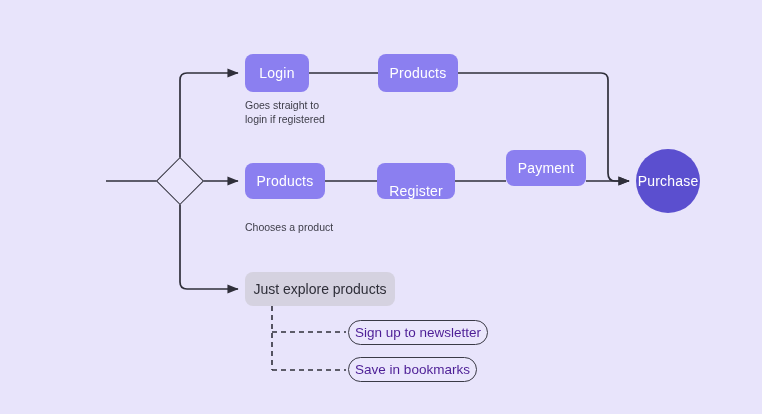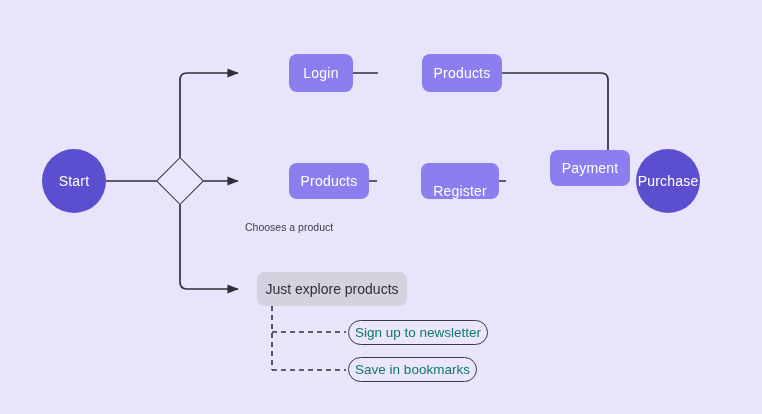--- a/index.html
+++ b/index.html
@@ -36,39 +36,37 @@
     box-sizing: border-box;
     text-align: center;
     line-height: 1.15;
   }
   .node-process {
     background: #8b7ff0;
     color: #ffffff;
     border-radius: 8px;
     font-size: 14px;
     letter-spacing: 0.2px;
-    margin-left: 44px;
   }
   .node-terminal {
     background: #5b4fcf;
     color: #ffffff;
     border-radius: 50%;
     font-size: 14px;
     letter-spacing: 0.2px;
   }
   .node-neutral {
     background: #d5d2e0;
     color: #2e2e38;
     border-radius: 8px;
     font-size: 14px;
-    margin-left: 12px;
   }
   .node-outline {
     background: #eae6fc;
-    color: #0f766e;
+    color: #4c1d95;
     border: 1.4px solid #3a3a46;
     border-radius: 14px;
     font-size: 13.5px;
   }
   .annotation {
     position: absolute;
     color: #3d3d४8;
     color: #3d3d48;
     font-size: 10.5px;
     line-height: 1.35;
@@ -118,30 +116,29 @@
       <path d="M586,181 L629,181" marker-end="url(#arrowhead)"></path>
     </g>
 
     <g fill="none" stroke="#2f2f3a" stroke-width="1.6" stroke-dasharray="5 4">
       <path d="M272,306 L272,370"></path>
       <path d="M272,332 L346,332"></path>
       <path d="M272,370 L346,370"></path>
     </g>
   </svg>
 
-  <div class="node node-terminal" style="left:42px; top:149px; width:64px; height:64px;">
-    <span>Start</span>
-  </div>
 
   <div class="node-decision" style="left:163px; top:164px;"></div>
 
   <div class="node node-process" style="left:245px; top:54px; width:64px; height:38px;">
     <span>Login</span>
   </div>
 
+  <div class="annotation" style="left:245px; top:98px; width:130px;">Goes straight to
+login if registered</div>
 
   <div class="node node-process" style="left:378px; top:54px; width:80px; height:38px;">
     <span>Products</span>
   </div>
 
   <div class="node node-process" style="left:245px; top:163px; width:80px; height:36px;">
     <span>Products</span>
   </div>
 
   <div class="annotation" style="left:245px; top:220px; width:150px;">Chooses a product</div>

